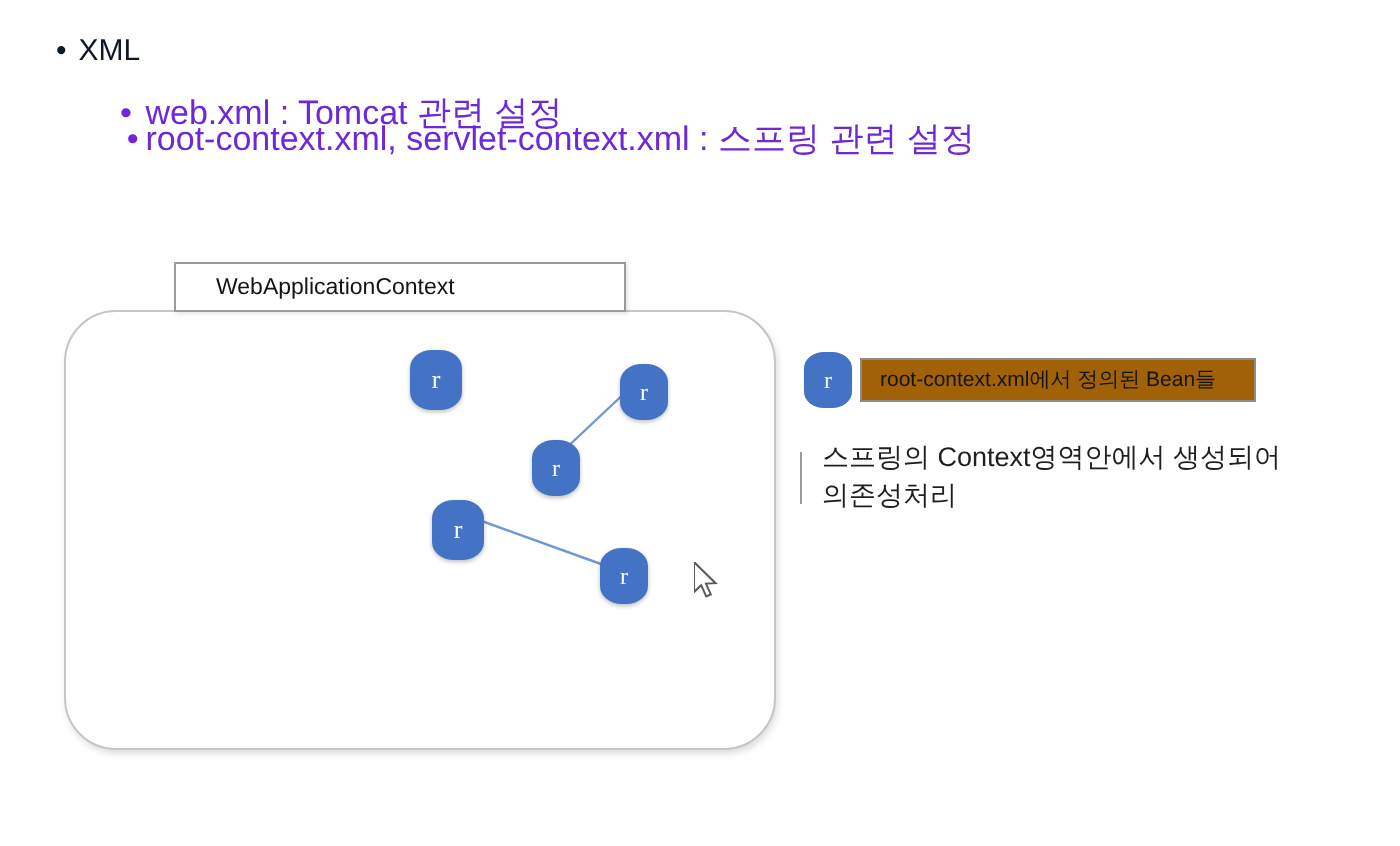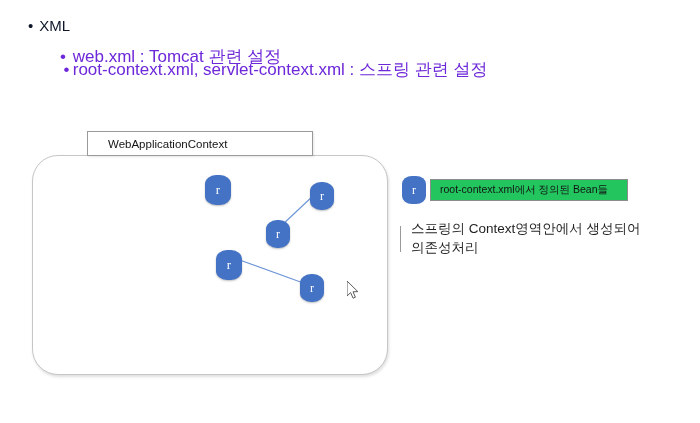--- a/index.html
+++ b/index.html
@@ -116,21 +116,21 @@
     left: 402px;
     top: 176px;
     display: flex;
     align-items: center;
   }
   .legend-box {
     margin-left: 4px;
     width: 198px;
     height: 22px;
     border: 1px solid #8c8c8c;
-    background: #22c55e;
+    background: #a16207;
     box-sizing: border-box;
     display: flex;
     align-items: center;
     padding-left: 9px;
     font-size: 10.5px;
     color: #141414;
     white-space: nowrap;
   }
   .legend-bean {
     position: relative;

